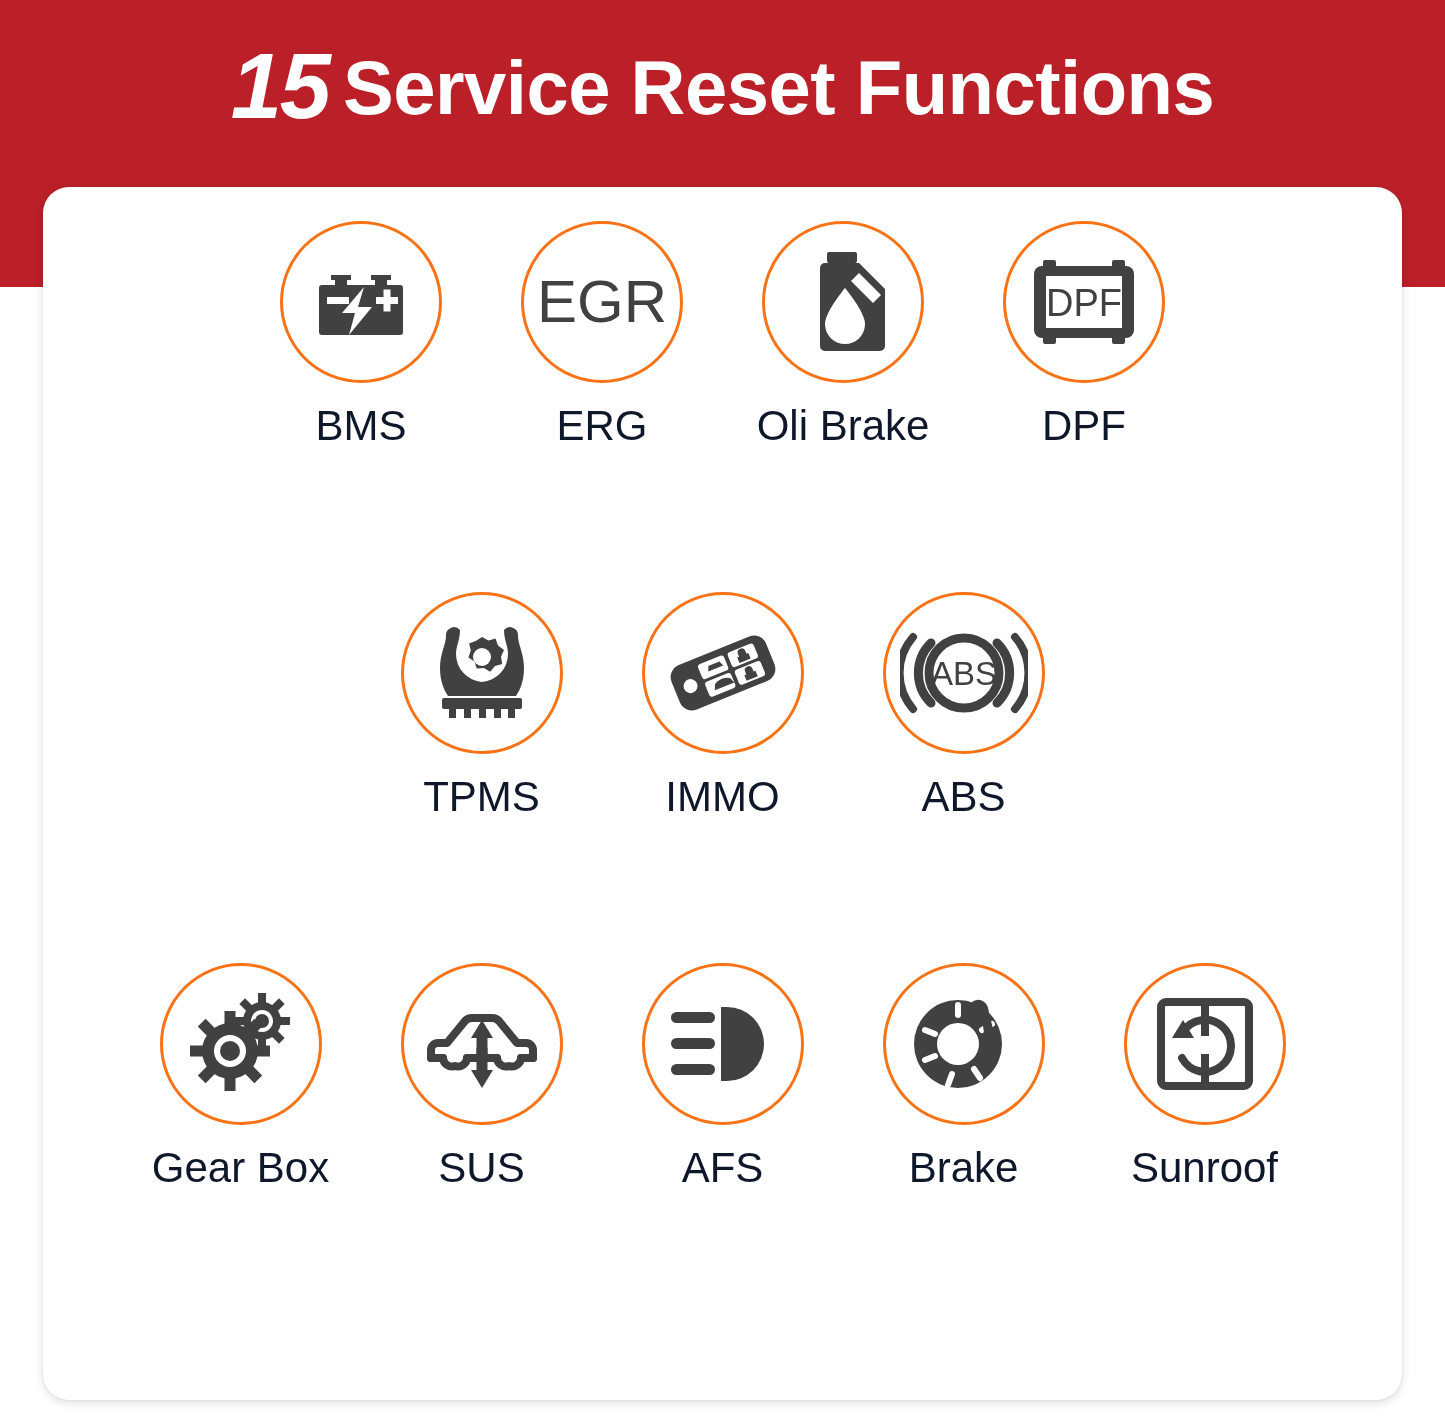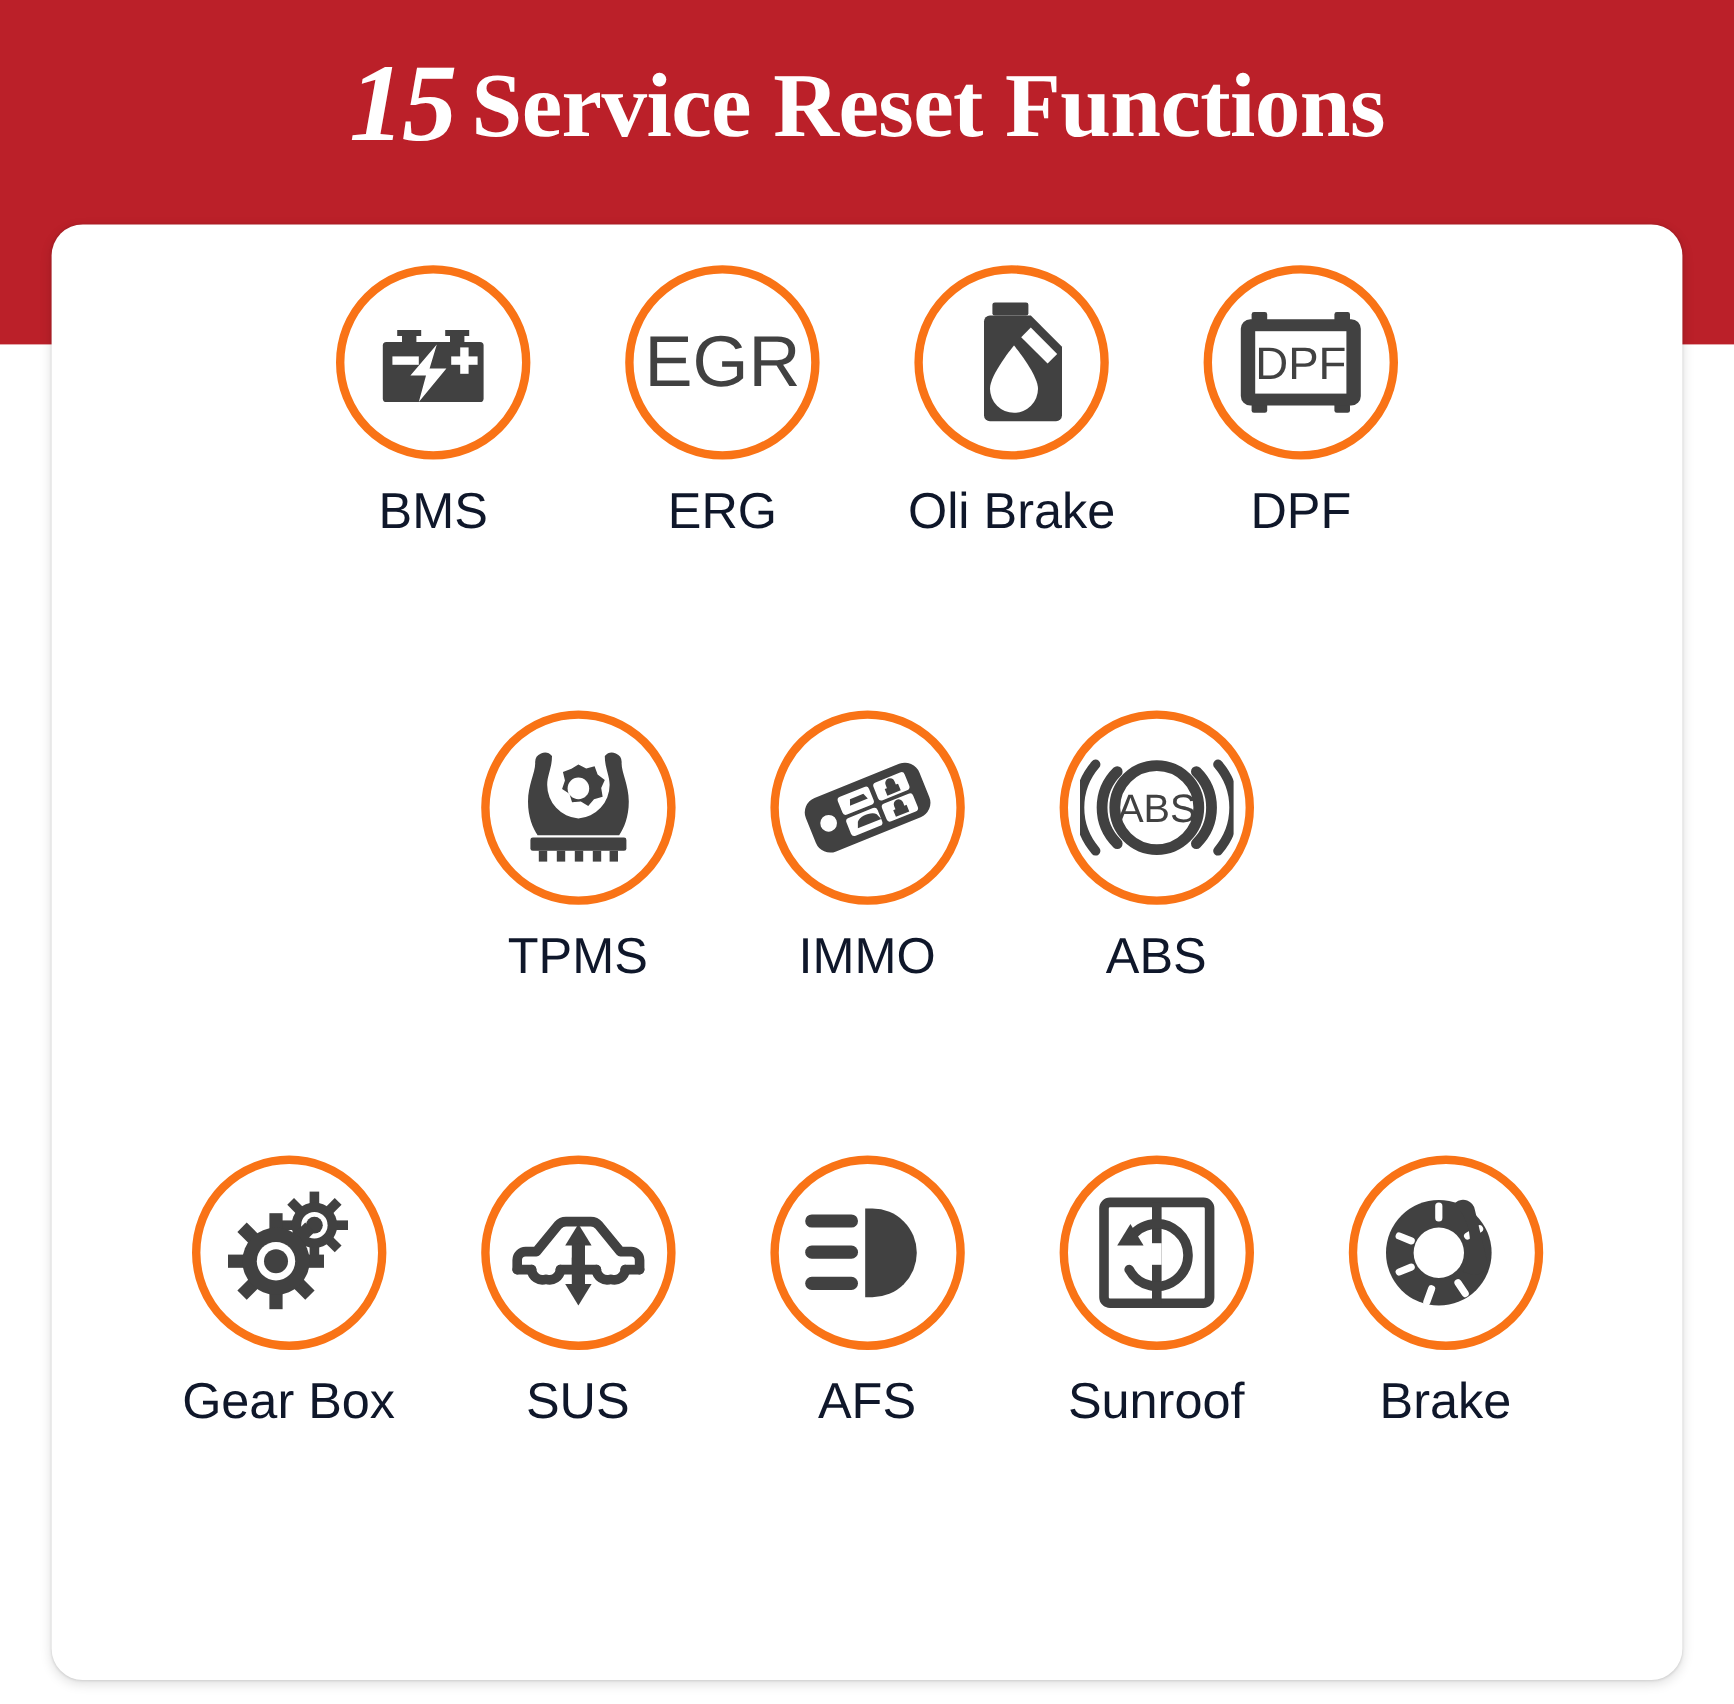--- a/index.html
+++ b/index.html
@@ -25,21 +25,21 @@
     background: #bb2029;
     z-index: 1;
   }
   .header-title {
     position: absolute;
     left: 0;
     top: 38px;
     width: 1445px;
     text-align: center;
     color: #ffffff;
-    font-family: Liberation Serif, serif;
+    font-family: Liberation Sans, sans-serif;
     font-weight: bold;
     font-size: 76px;
     letter-spacing: -0.5px;
     white-space: nowrap;
     line-height: 1.05;
     z-index: 3;
   }
   .header-title .count {
     font-style: italic;
     font-size: 92px;
@@ -86,21 +86,21 @@
   .cell {
     width: 241px;
     display: flex;
     flex-direction: column;
     align-items: center;
   }
   .icon-circle {
     width: 162px;
     height: 162px;
     border-radius: 50%;
-    border: 7px solid #f97316;
+    border: 3px solid #f97316;
     display: flex;
     align-items: center;
     justify-content: center;
     box-sizing: border-box;
   }
   .icon-circle svg { display: block; }
   .cell-label {
     margin-top: 21px;
     font-family: "Liberation Sans", sans-serif;
     font-size: 42px;
@@ -317,49 +317,49 @@
               <rect x="6" y="37" width="44" height="11" rx="5.5"></rect>
               <rect x="6" y="63" width="44" height="11" rx="5.5"></rect>
             </g>
           </svg>
         </div>
         <div class="cell-label">AFS</div>
       </div>
 
       <div class="cell">
         <div class="icon-circle">
-          <svg width="104" height="104" viewBox="0 0 104 104">
-            <rect x="8" y="10" width="88" height="84" rx="5" fill="none" stroke="#414141" stroke-width="8"></rect>
-            <line x1="52" y1="10" x2="52" y2="94" stroke="#414141" stroke-width="8"></line>
-            <g fill="none" stroke="#414141" stroke-width="8" stroke-linecap="round">
-              <path d="M30 40 A26 26 0 1 1 29 66"></path>
-            </g>
-            <path d="M30 28 L41 46 L19 46 Z" fill="#414141"></path>
-            <rect x="48" y="44" width="8" height="18" fill="#ffffff"></rect>
-          </svg>
-        </div>
-        <div class="cell-label">Sunroof</div>
-      </div>
-
-      <div class="cell">
-        <div class="icon-circle">
           <svg width="112" height="112" viewBox="0 0 112 112">
             <g fill="#414141">
               <path d="M50 12 a44 44 0 1 0 0 88 a44 44 0 1 0 0-88z"></path>
               <circle cx="50" cy="56" r="21" fill="#ffffff"></circle>
               <g stroke="#ffffff" stroke-width="6" stroke-linecap="round">
                 <line x1="50" y1="17" x2="50" y2="27"></line>
                 <line x1="17" y1="42" x2="27" y2="46"></line>
                 <line x1="17" y1="72" x2="27" y2="68"></line>
                 <line x1="40" y1="97" x2="44" y2="86"></line>
                 <line x1="72" y1="90" x2="66" y2="81"></line>
                 <line x1="84" y1="36" x2="74" y2="42"></line>
               </g>
               <path d="M64 14 a10 10 0 0 1 16 6 l10 42 a10 10 0 0 1-12 12 l-8-2 a48 48 0 0 0 6-24 a48 48 0 0 0-12-32z"></path>
             </g>
           </svg>
         </div>
         <div class="cell-label">Brake</div>
       </div>
+
+      <div class="cell">
+        <div class="icon-circle">
+          <svg width="104" height="104" viewBox="0 0 104 104">
+            <rect x="8" y="10" width="88" height="84" rx="5" fill="none" stroke="#414141" stroke-width="8"></rect>
+            <line x1="52" y1="10" x2="52" y2="94" stroke="#414141" stroke-width="8"></line>
+            <g fill="none" stroke="#414141" stroke-width="8" stroke-linecap="round">
+              <path d="M30 40 A26 26 0 1 1 29 66"></path>
+            </g>
+            <path d="M30 28 L41 46 L19 46 Z" fill="#414141"></path>
+            <rect x="48" y="44" width="8" height="18" fill="#ffffff"></rect>
+          </svg>
+        </div>
+        <div class="cell-label">Sunroof</div>
+      </div>
     </div>
 
   </div>
 </div>
 
 </body></html>

